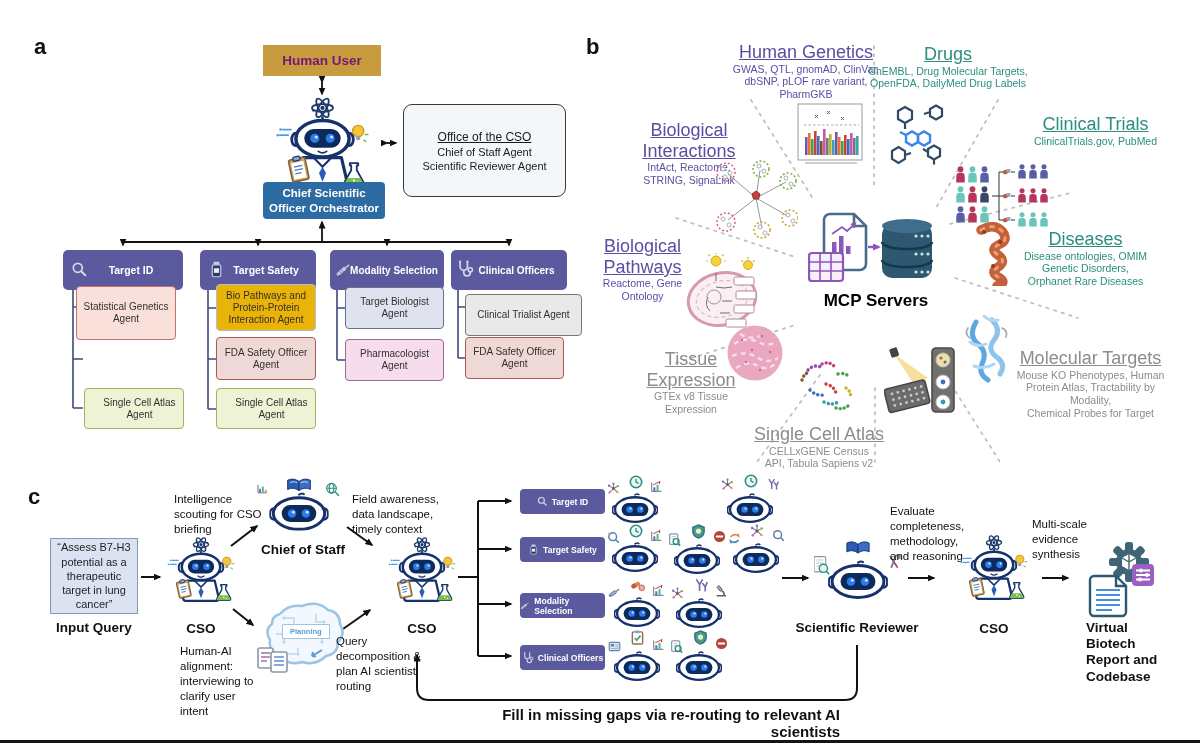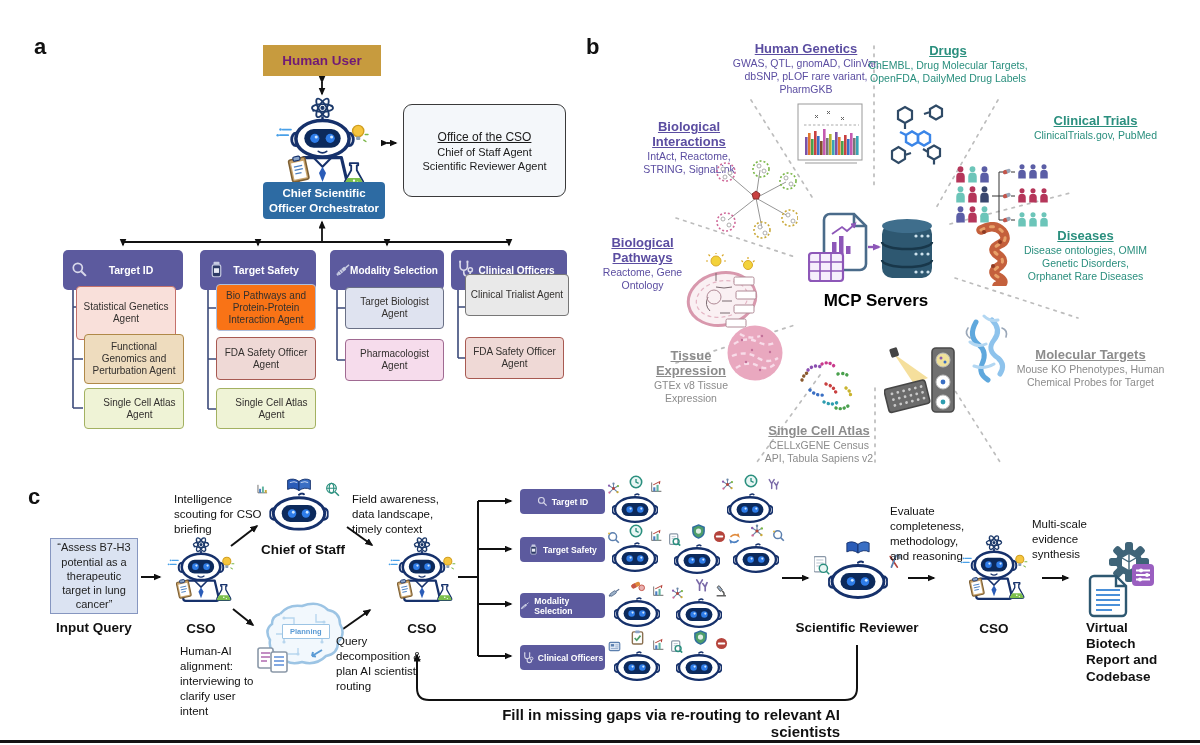--- a/index.html
+++ b/index.html
@@ -18,28 +18,28 @@
             z-index:3;display:flex;flex-direction:column;align-items:center;justify-content:center;gap:2px;padding:6px 4px;}
   .office-title{font-size:12px;text-decoration:underline;color:#1a1a1a;}
   .office-member{font-size:11px;color:#1a1a1a;}
   .dept-head{position:absolute;background:#5c5a9e;border-radius:5px;color:#fff;font-weight:bold;
             font-size:10.5px;display:flex;align-items:center;justify-content:center;gap:5px;z-index:3;padding:0 4px;box-sizing:border-box;}
   .agent-box{position:absolute;border-radius:4px;display:flex;align-items:center;justify-content:center;
             text-align:center;font-size:10px;line-height:1.2;color:#33302e;z-index:3;padding:2px 4px;box-sizing:border-box;}
   .a-c1{background:#f9e0da;border:1.3px solid #c4716b;}
   .a-c2{background:#eedcbe;border:1.3px solid #b08948;}
   .a-c3{background:#eff3d6;border:1.3px solid #a3b161;padding-left:15px;}
-  .a-c4{background:#f97316;border:1.3px solid #aebfdd;}
+  .a-c4{background:#eab308;border:1.3px solid #aebfdd;}
   .a-c5{background:#efd9d6;border:1.3px solid #a85a52;}
   .a-c6{background:#dfe3f0;border:1.3px solid #6a7086;}
   .a-c7{background:#f6dcec;border:1.3px solid #a06a92;}
   .a-c8{background:#e9e9e9;border:1.3px solid #777;}
   
   .cat{position:absolute;text-align:center;z-index:2;}
-  .cat-title{font-size:13px;font-weight:bold;text-decoration:underline;line-height:1.15;}
+  .cat-title{font-size:18px;font-weight:normal;text-decoration:underline;line-height:1.15;}
   .cat-line{font-size:10.5px;line-height:1.22;}
   .purple{color:#5b4da1;}
   .teal{color:#2a8f7e;}
   .grayc{color:#8c8c8c;}
   .mcp-title{position:absolute;font-size:17px;font-weight:bold;color:#000;text-align:center;z-index:2;}
   
   .qbox{position:absolute;background:#dbe3f2;border:1.4px solid #8696c0;display:flex;align-items:center;
         justify-content:flex-end;text-align:center;font-size:11px;line-height:1.3;color:#222;padding:4px;box-sizing:border-box;z-index:3;}
   .c-label{position:absolute;font-weight:bold;font-size:13.5px;color:#111;text-align:center;z-index:3;}
   .c-note{position:absolute;font-size:11.5px;line-height:1.3;color:#111;z-index:3;}
@@ -352,23 +352,20 @@
 
 <div class="dept-head" style="left:63px;top:250px;width:120px;height:40px">
   <svg class="abs" style="left:8px;top:11px" width="17" height="17">
         <use href="#i-mag"></use>
       </svg>
   <span style="margin-left:16px">Target ID</span>
 </div>
 <div class="agent-box a-c1" style="left:76px;top:286px;width:100px;height:54px">
       <span>Statistical Genetics Agent</span>
     </div>
-<div class="agent-box a-c2" style="left:84px;top:334px;width:100px;height:50px">
-      <span>Functional Genomics and Perturbation Agent</span>
-    </div>
 <div class="agent-box a-c3" style="left:84px;top:388px;width:100px;height:41px">
       <span>Single Cell Atlas Agent</span>
     </div>
 
 <div class="dept-head" style="left:200px;top:250px;width:116px;height:40px">
   <svg class="abs" style="left:8px;top:11px" width="17" height="17">
         <use href="#i-bottle"></use>
       </svg>
   <span style="margin-left:16px">Target Safety</span>
 </div>
@@ -394,21 +391,21 @@
 <div class="agent-box a-c7" style="left:345px;top:339px;width:99px;height:42px">
       <span>Pharmacologist Agent</span>
     </div>
 
 <div class="dept-head" style="left:451px;top:250px;width:116px;height:40px;font-size:10px">
   <svg class="abs" style="left:5px;top:10px" width="18" height="18">
         <use href="#i-steth"></use>
       </svg>
   <span style="margin-left:15px">Clinical Officers</span>
 </div>
-<div class="agent-box a-c8" style="left:465px;top:274px;width:104px;height:42px">
+<div class="agent-box a-c8" style="left:465px;top:294px;width:117px;height:42px">
       <span>Clinical Trialist Agent</span>
     </div>
 <div class="agent-box a-c5" style="left:465px;top:337px;width:99px;height:42px">
       <span>FDA Safety Officer Agent</span>
     </div>
 
 <div class="panel-label" style="left:586px;top:34px">b</div>
 
 <div class="cat" style="left:726px;top:42px;width:160px">
   <div class="cat-title purple">Human Genetics</div>
@@ -459,20 +456,21 @@
 <div class="cat" style="left:748px;top:424px;width:142px">
   <div class="cat-title grayc">Single Cell Atlas</div>
   <div class="cat-line grayc">CELLxGENE Census</div>
   <div class="cat-line grayc">API, Tabula Sapiens v2</div>
 </div>
 
 
 <div class="cat" style="left:1008px;top:348px;width:165px">
   <div class="cat-title grayc">Molecular Targets</div>
   <div class="cat-line grayc">Mouse KO Phenotypes, Human</div>
+  <div class="cat-line grayc">Protein Atlas, Tractability by Modality,</div>
   <div class="cat-line grayc">Chemical Probes for Target</div>
 </div>
 
 <div class="mcp-title" style="left:806px;top:291px;width:140px">MCP Servers</div>
 
 <svg class="abs" style="left:797px;top:103px;z-index:2" width="68" height="64">
   <rect x="1" y="1" width="64" height="56" fill="#fff" stroke="#999" stroke-width="1"></rect>
   <line x1="7" y1="22" x2="62" y2="22" stroke="#aaa" stroke-width="1" stroke-dasharray="2.5 2"></line>
   <g>
     <rect x="8" y="34" width="2.6" height="18" fill="#7b52a8"></rect>

